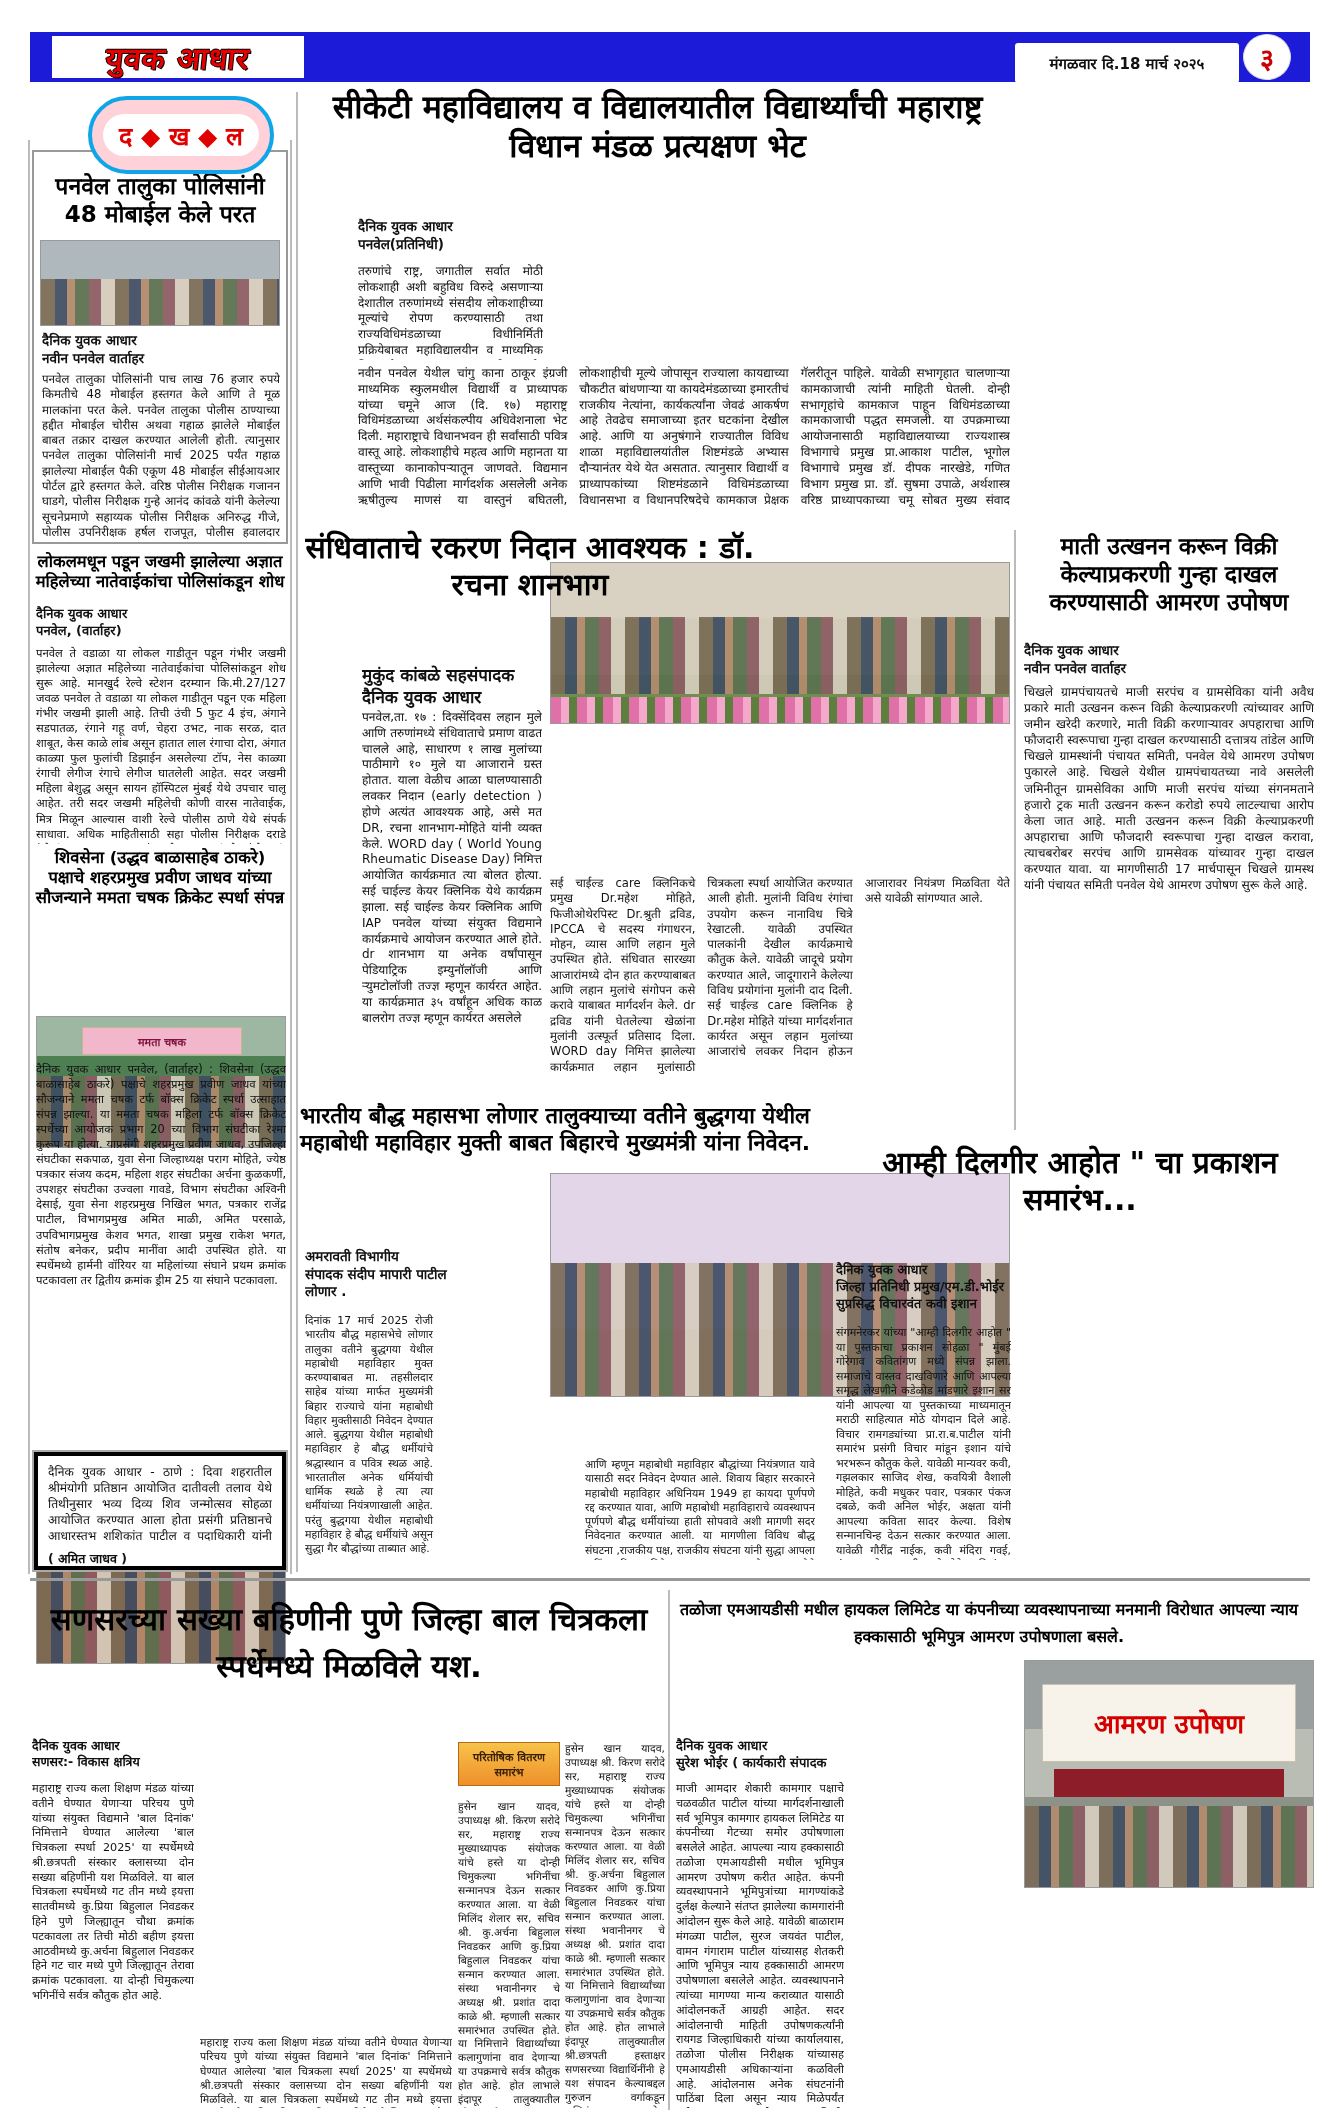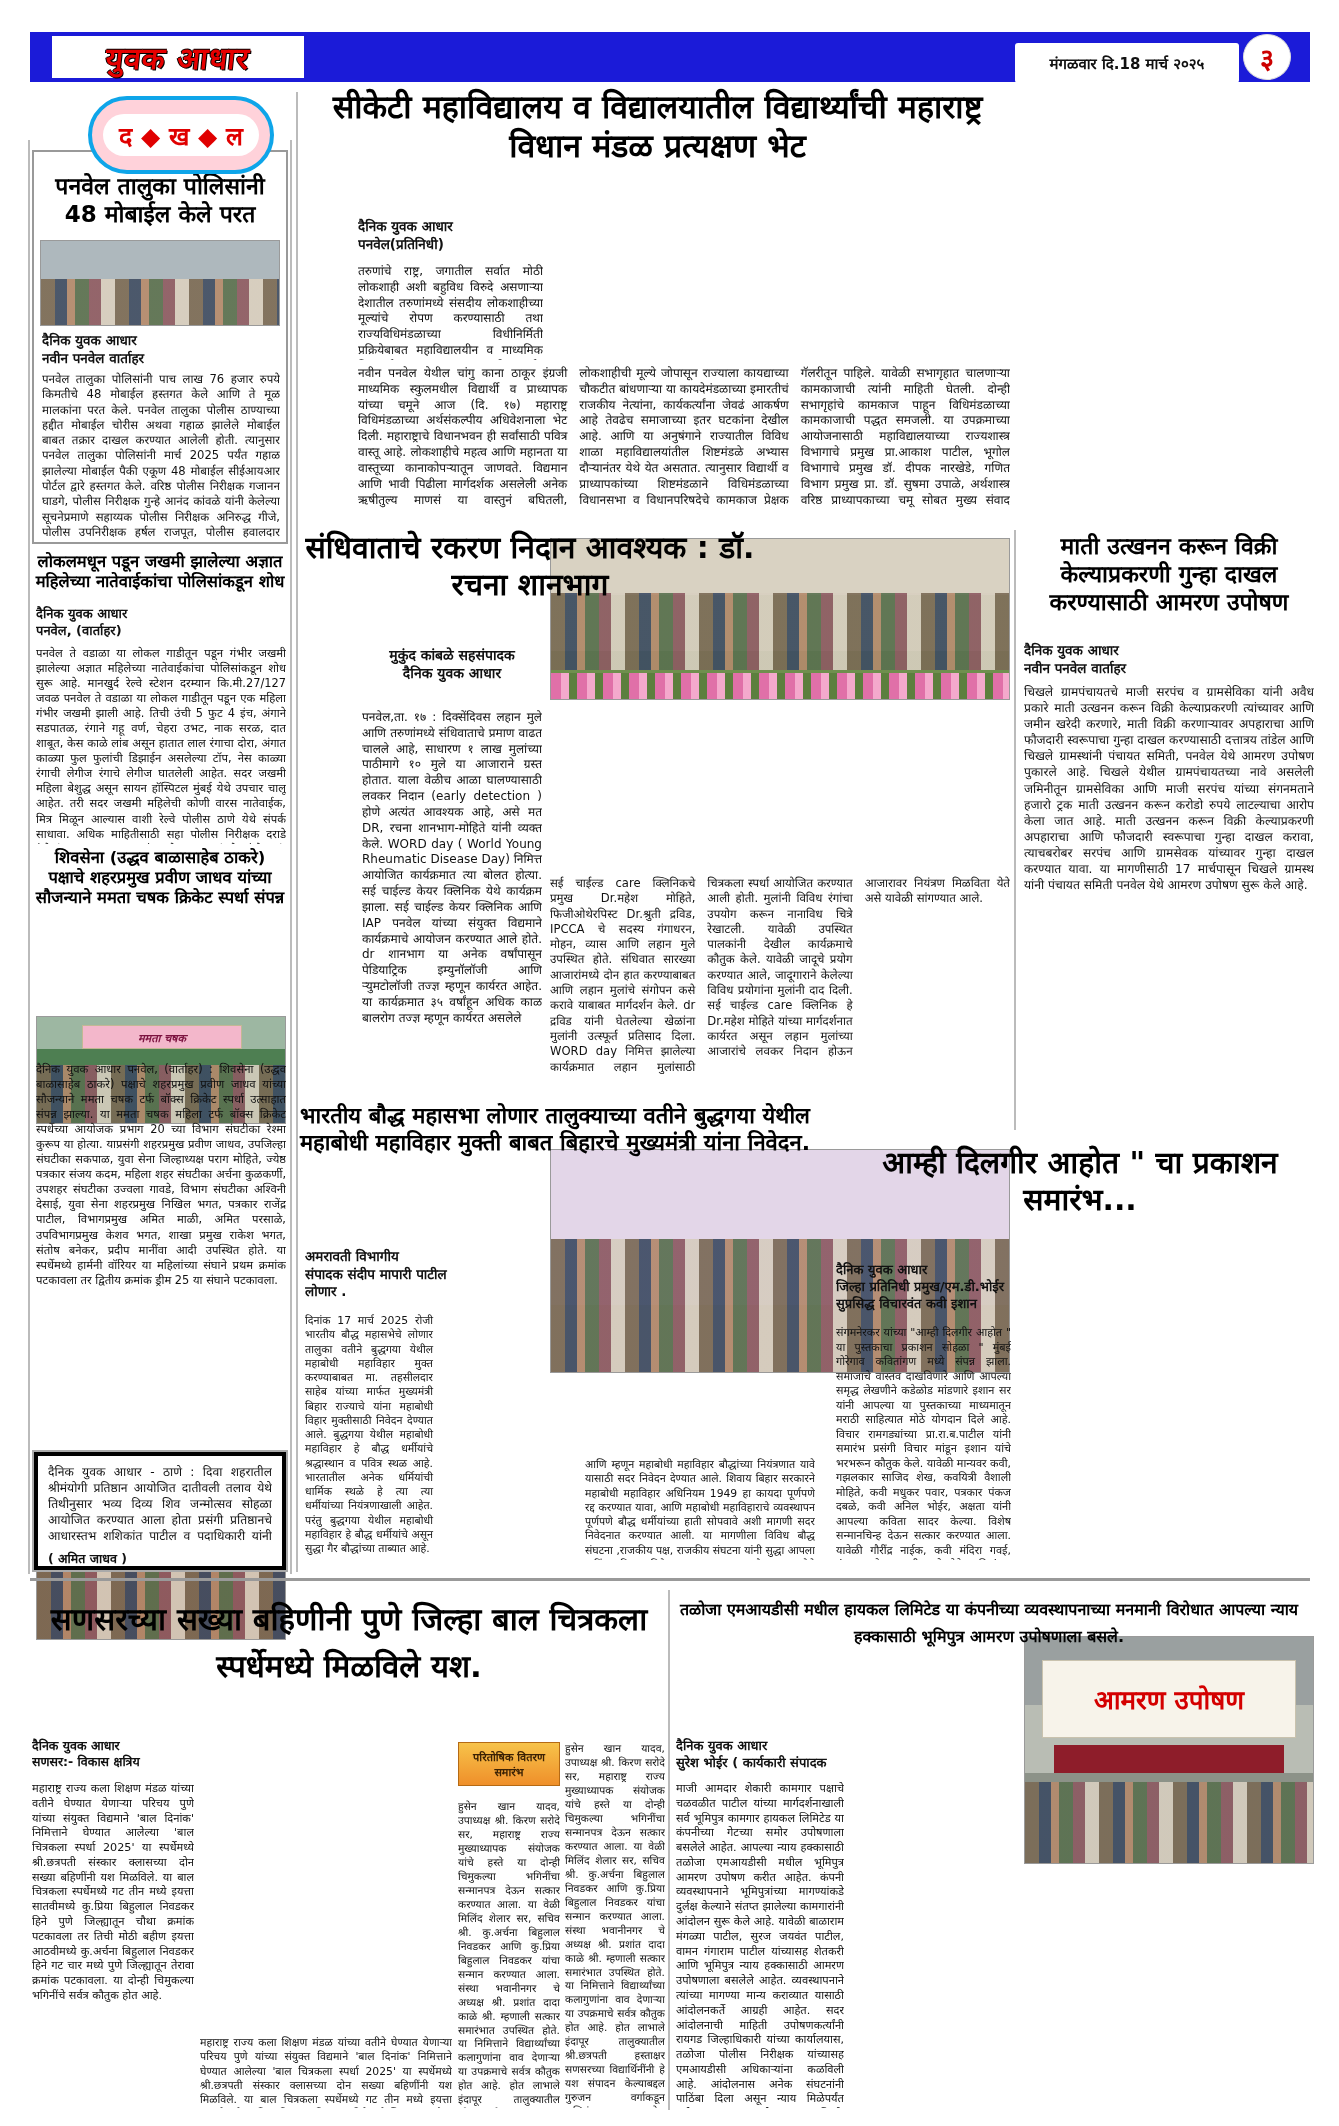--- a/index.html
+++ b/index.html
@@ -78,21 +78,21 @@
   <div class="abs byline" style="left:42px;top:332px;width:238px;height:38px;font-size:13.5px;">दैनिक युवक आधार
 नवीन पनवेल वार्ताहर</div>
   <div class="abs body" style="left:42px;top:372px;width:238px;height:168px;font-size:11.6px;">पनवेल तालुका पोलिसांनी पाच लाख 76 हजार रुपये किमतीचे 48 मोबाईल हस्तगत केले आणि ते मूळ मालकांना परत केले. पनवेल तालुका पोलीस ठाण्याच्या हद्दीत मोबाईल चोरीस अथवा गहाळ झालेले मोबाईल बाबत तक्रार दाखल करण्यात आलेली होती. त्यानुसार पनवेल तालुका पोलिसांनी मार्च 2025 पर्यंत गहाळ झालेल्या मोबाईल पैकी एकूण 48 मोबाईल सीईआयआर पोर्टल द्वारे हस्तगत केले. वरिष्ठ पोलीस निरीक्षक गजानन घाडगे, पोलीस निरीक्षक गुन्हे आनंद कांवळे यांनी केलेल्या सूचनेप्रमाणे सहाय्यक पोलीस निरीक्षक अनिरुद्ध गीजे, पोलीस उपनिरीक्षक हर्षल राजपूत, पोलीस हवालदार महेश धुमाळ, सुनील कुदळे, भीमराव खताळ यांनी विविध राज्यातून 48 मोबाईल हस्तगत केले. 17 मार्च रोजी तक्रारदार यांना पोलीस ठाण्यात बोलवून त्यांचे मोबाईल फोन परत करण्यात आले आहेत. मोबाईल फोन परत मिळाल्याने त्यांच्या चेहऱ्यावर आनंदाचे वातावरण होते.</div>
 
   <div class="abs h" style="left:34px;top:552px;width:252px;height:52px;font-size:16.5px;">लोकलमधून पडून जखमी झालेल्या अज्ञात महिलेच्या नातेवाईकांचा पोलिसांकडून शोध</div>
   <div class="abs byline" style="left:36px;top:606px;width:250px;height:38px;font-size:13px;">दैनिक युवक आधार
 पनवेल, (वार्ताहर)</div>
   <div class="abs body" style="left:36px;top:646px;width:250px;height:198px;font-size:11.4px;">पनवेल ते वडाळा या लोकल गाडीतून पडून गंभीर जखमी झालेल्या अज्ञात महिलेच्या नातेवाईकांचा पोलिसांकडून शोध सुरू आहे. मानखुर्द रेल्वे स्टेशन दरम्यान कि.मी.27/127 जवळ पनवेल ते वडाळा या लोकल गाडीतून पडून एक महिला गंभीर जखमी झाली आहे. तिची उंची 5 फुट 4 इंच, अंगाने सडपातळ, रंगाने गहू वर्ण, चेहरा उभट, नाक सरळ, दात शाबूत, केस काळे लांब असून हातात लाल रंगाचा दोरा, अंगात काळ्या फुल फुलांची डिझाईन असलेल्या टॉप, नेस काळ्या रंगाची लेगीज रंगाचे लेगीज घातलेली आहेत. सदर जखमी महिला बेशुद्ध असून सायन हॉस्पिटल मुंबई येथे उपचार चालू आहेत. तरी सदर जखमी महिलेची कोणी वारस नातेवाईक, मित्र मिळून आल्यास वाशी रेल्वे पोलीस ठाणे येथे संपर्क साधावा. अधिक माहितीसाठी सहा पोलीस निरीक्षक दराडे (मो.नं. 9822011744), पो. हवा मंडले (मो. नं. 8108516222), वावस्कर (मो. नं. 8806632575) यांच्याशी संपर्क साधावा.</div>
 
   <div class="abs h" style="left:34px;top:848px;width:252px;height:78px;font-size:16.5px;">शिवसेना (उद्धव बाळासाहेब ठाकरे) पक्षाचे शहरप्रमुख प्रवीण जाधव यांच्या सौजन्याने ममता चषक क्रिकेट स्पर्धा संपन्न</div>
-  <div class="abs photo ph-turf" style="left:36px;top:930px;width:250px;height:108px;font-style:italic;">
+  <div class="abs photo ph-turf" style="left:36px;top:930px;width:250px;height:132px;">
     <div class="banner-mini" style="left:18%;top:8%;width:64%;height:20%;font-size:11px;background:#f3b7cb;color:#7c1340;">ममता चषक</div>
     <div class="crowd"></div>
   </div>
   <div class="abs body" style="left:36px;top:1062px;width:250px;height:232px;font-size:11.4px;">दैनिक युवक आधार पनवेल, (वार्ताहर) :  शिवसेना (उद्धव बाळासाहेब ठाकरे) पक्षाचे शहरप्रमुख प्रवीण जाधव यांच्या सौजन्याने ममता चषक टर्फ बॉक्स क्रिकेट स्पर्धा उत्साहात संपन्न झाल्या. या ममता चषक महिला टर्फ बॉक्स क्रिकेट स्पर्धेच्या आयोजक प्रभाग 20 च्या विभाग संघटीका रेश्मा कुरूप या होत्या. याप्रसंगी शहरप्रमुख प्रवीण जाधव, उपजिल्हा संघटीका सकपाळ, युवा सेना जिल्हाध्यक्ष पराग मोहिते, ज्येष्ठ पत्रकार संजय कदम, महिला शहर संघटीका अर्चना कुळकर्णी, उपशहर संघटीका उज्वला गावडे, विभाग संघटीका अश्विनी देसाई, युवा सेना शहरप्रमुख निखिल भगत, पत्रकार राजेंद्र पाटील, विभागप्रमुख अमित माळी, अमित परसाळे, उपविभागप्रमुख केशव भगत, शाखा प्रमुख राकेश भगत, संतोष बनेकर, प्रदीप मानींवा आदी उपस्थित होते. या स्पर्धेमध्ये हार्मनी वॉरियर या महिलांच्या संघाने प्रथम क्रमांक पटकावला तर द्वितीय क्रमांक ड्रीम 25 या संघाने पटकावला.</div>
   <div class="abs photo ph-turban" style="left:36px;top:1298px;width:250px;height:148px;">
       <div class="crowd" style="height:65%;"></div>
     </div>
   <div class="abs capbox" style="left:34px;top:1452px;width:252px;height:118px;">
     <div class="body" style="font-size:12.2px;height:78px;">दैनिक युवक आधार - ठाणे : दिवा शहरातील श्रीमंयोगी प्रतिष्ठान आयोजित दातीवली तलाव येथे तिथीनुसार भव्य दिव्य शिव जन्मोत्सव सोहळा आयोजित करण्यात आला होता प्रसंगी प्रतिष्ठानचे आधारस्तभ शशिकांत पाटील व पदाधिकारी यांनी उपस्थित अनेक मान्यवरांचे स्वागत व सत्कार करण्यात आला.</div>
     <div style="font-weight:bold;font-size:12.5px;margin-top:8px;">( अमित जाधव )</div>
@@ -105,21 +105,21 @@
   <div class="abs byline" style="left:358px;top:218px;width:185px;height:44px;font-size:13.5px;">दैनिक युवक आधार
 पनवेल(प्रतिनिधी)</div>
   <div class="abs body" style="left:358px;top:264px;width:185px;height:96px;font-size:12px;">तरुणांचे राष्ट्र, जगातील सर्वात मोठी लोकशाही अशी बहुविध विरुदे असणाऱ्या देशातील तरुणांमध्ये संसदीय लोकशाहीच्या मूल्यांचे रोपण करण्यासाठी तथा राज्यविधिमंडळाच्या विधीनिर्मिती प्रक्रियेबाबत महाविद्यालयीन व माध्यमिक विद्यार्थ्यांना जागरूक करण्यासाठी जनार्दन भगत शिक्षण प्रसारक संस्थेच्या खांदा कॉलनी येथील चांगू काना ठाकूर स्वायत्त महाविद्यालय,</div>
   <div class="abs photo ph-lawn" style="left:550px;top:196px;width:460px;height:162px;">
     <div class="crowd" style="height:48%;bottom:18%;"></div>
       <div class="flowers"></div>
   </div>
   <div class="abs body cols3" style="left:358px;top:366px;width:652px;height:158px;font-size:12px;">नवीन पनवेल येथील चांगु काना ठाकूर इंग्रजी माध्यमिक स्कुलमधील विद्यार्थी व प्राध्यापक यांच्या चमूने आज (दि. १७) महाराष्ट्र विधिमंडळाच्या अर्थसंकल्पीय अधिवेशनाला भेट दिली. महाराष्ट्राचे विधानभवन ही सर्वांसाठी पवित्र वास्तू आहे. लोकशाहीचे महत्व आणि महानता या वास्तूच्या कानाकोपऱ्यातून जाणवते. विद्यमान आणि भावी पिढीला मार्गदर्शक असलेली अनेक ऋषीतुल्य माणसं या वास्तुनं बघितली, लोकशाहीची मूल्ये जोपासून राज्याला कायद्याच्या चौकटीत बांधणाऱ्या या कायदेमंडळाच्या इमारतीचं राजकीय नेत्यांना, कार्यकर्त्यांना जेवढं आकर्षण आहे तेवढेच समाजाच्या इतर घटकांना देखील आहे. आणि या अनुषंगाने राज्यातील विविध शाळा महाविद्यालयांतील शिष्टमंडळे अभ्यास दौऱ्यानंतर येथे येत असतात. त्यानुसार विद्यार्थी व प्राध्यापकांच्या शिष्टमंडळाने विधिमंडळाच्या विधानसभा व विधानपरिषदेचे कामकाज प्रेक्षक गॅलरीतून पाहिले. यावेळी सभागृहात चालणाऱ्या कामकाजाची त्यांनी माहिती घेतली. दोन्ही सभागृहांचे कामकाज पाहून विधिमंडळाच्या कामकाजाची पद्धत समजली. या उपक्रमाच्या आयोजनासाठी महाविद्यालयाच्या राज्यशास्त्र विभागाचे प्रमुख प्रा.आकाश पाटील, भूगोल विभागाचे प्रमुख डॉ. दीपक नारखेडे, गणित विभाग प्रमुख प्रा. डॉ. सुषमा उपाळे, अर्थशास्त्र वरिष्ठ प्राध्यापकाच्या चमू सोबत मुख्य संवाद साधला. चांगू काना ठाकूर इंग्रजी माध्यमिक विद्यालयाच्या शिक्षिका मनिषा नारखेडे, उमेश पोढार आदी उपस्थित होते.</div>
 
   <div class="abs h" style="left:300px;top:530px;width:460px;height:96px;font-size:30px;">संधिवाताचे रकरण निदान आवश्यक : डॉ. रचना शानभाग</div>
-  <div class="abs byline" style="left:362px;top:646px;width:180px;height:44px;font-size:14px;text-align:center;">मुकुंद कांबळे सहसंपादक
+  <div class="abs byline" style="left:362px;top:664px;width:180px;height:44px;font-size:17px;">मुकुंद कांबळे सहसंपादक
 दैनिक युवक आधार</div>
   <div class="abs body" style="left:362px;top:710px;width:180px;height:380px;font-size:12px;">पनवेल,ता. १७ : दिक्सेंदिवस लहान मुले आणि तरुणांमध्ये संधिवाताचे प्रमाण वाढत चालले आहे, साधारण १ लाख मुलांच्या पाठीमागे १० मुले या आजाराने ग्रस्त होतात. याला वेळीच आळा घालण्यासाठी लवकर निदान (early detection ) होणे अत्यंत आवश्यक आहे, असे मत DR, रचना शानभाग-मोहिते यांनी व्यक्त केले. WORD day ( World Young Rheumatic Disease Day) निमित्त आयोजित कार्यक्रमात त्या बोलत होत्या. सई चाईल्ड केयर क्लिनिक येथे कार्यक्रम झाला. सई चाईल्ड केयर क्लिनिक आणि IAP पनवेल यांच्या संयुक्त विद्यमाने कार्यक्रमाचे आयोजन करण्यात आले होते. dr शानभाग या अनेक वर्षांपासून पेडियाट्रिक इम्युनॉलॉजी आणि ऱ्युमटोलॉजी तज्ज्ञ म्हणून कार्यरत आहेत. या कार्यक्रमात ३५ वर्षांहून अधिक काळ बालरोग तज्ज्ञ म्हणून कार्यरत असलेले</div>
   <div class="abs photo ph-clinic" style="left:550px;top:645px;width:460px;height:224px;">
       <div class="crowd" style="height:60%;"></div>
     </div>
   <div class="abs body cols3" style="left:550px;top:876px;width:460px;height:214px;font-size:11.6px;">सई चाईल्ड care क्लिनिकचे प्रमुख Dr.महेश मोहिते, फिजीओथेरपिस्ट Dr.श्रुती द्रविड, IPCCA चे सदस्य गंगाधरन, मोहन, व्यास आणि लहान मुले उपस्थित होते. संधिवात सारख्या आजारांमध्ये दोन हात करण्याबाबत आणि लहान मुलांचे संगोपन कसे करावे याबाबत मार्गदर्शन केले. dr द्रविड यांनी घेतलेल्या खेळांना मुलांनी उत्स्फूर्त प्रतिसाद दिला. WORD day निमित्त झालेल्या कार्यक्रमात लहान मुलांसाठी चित्रकला स्पर्धा आयोजित करण्यात आली होती. मुलांनी विविध रंगांचा उपयोग करून नानाविध चित्रे रेखाटली. यावेळी उपस्थित पालकांनी देखील कार्यक्रमाचे कौतुक केले. यावेळी जादूचे प्रयोग करण्यात आले, जादूगाराने केलेल्या विविध प्रयोगांना मुलांनी दाद दिली. सई चाईल्ड care क्लिनिक हे Dr.महेश मोहिते यांच्या मार्गदर्शनात कार्यरत असून लहान मुलांच्या आजारांचे लवकर निदान होऊन आजारावर नियंत्रण मिळविता येते असे यावेळी सांगण्यात आले.</div>
 
   <div class="abs h" style="left:1022px;top:532px;width:294px;height:106px;font-size:23px;">माती उत्खनन करून विक्री केल्याप्रकरणी गुन्हा दाखल करण्यासाठी आमरण उपोषण</div>
   <div class="abs byline" style="left:1024px;top:642px;width:290px;height:40px;font-size:13.5px;">दैनिक युवक आधार
 नवीन पनवेल वार्ताहर</div>

